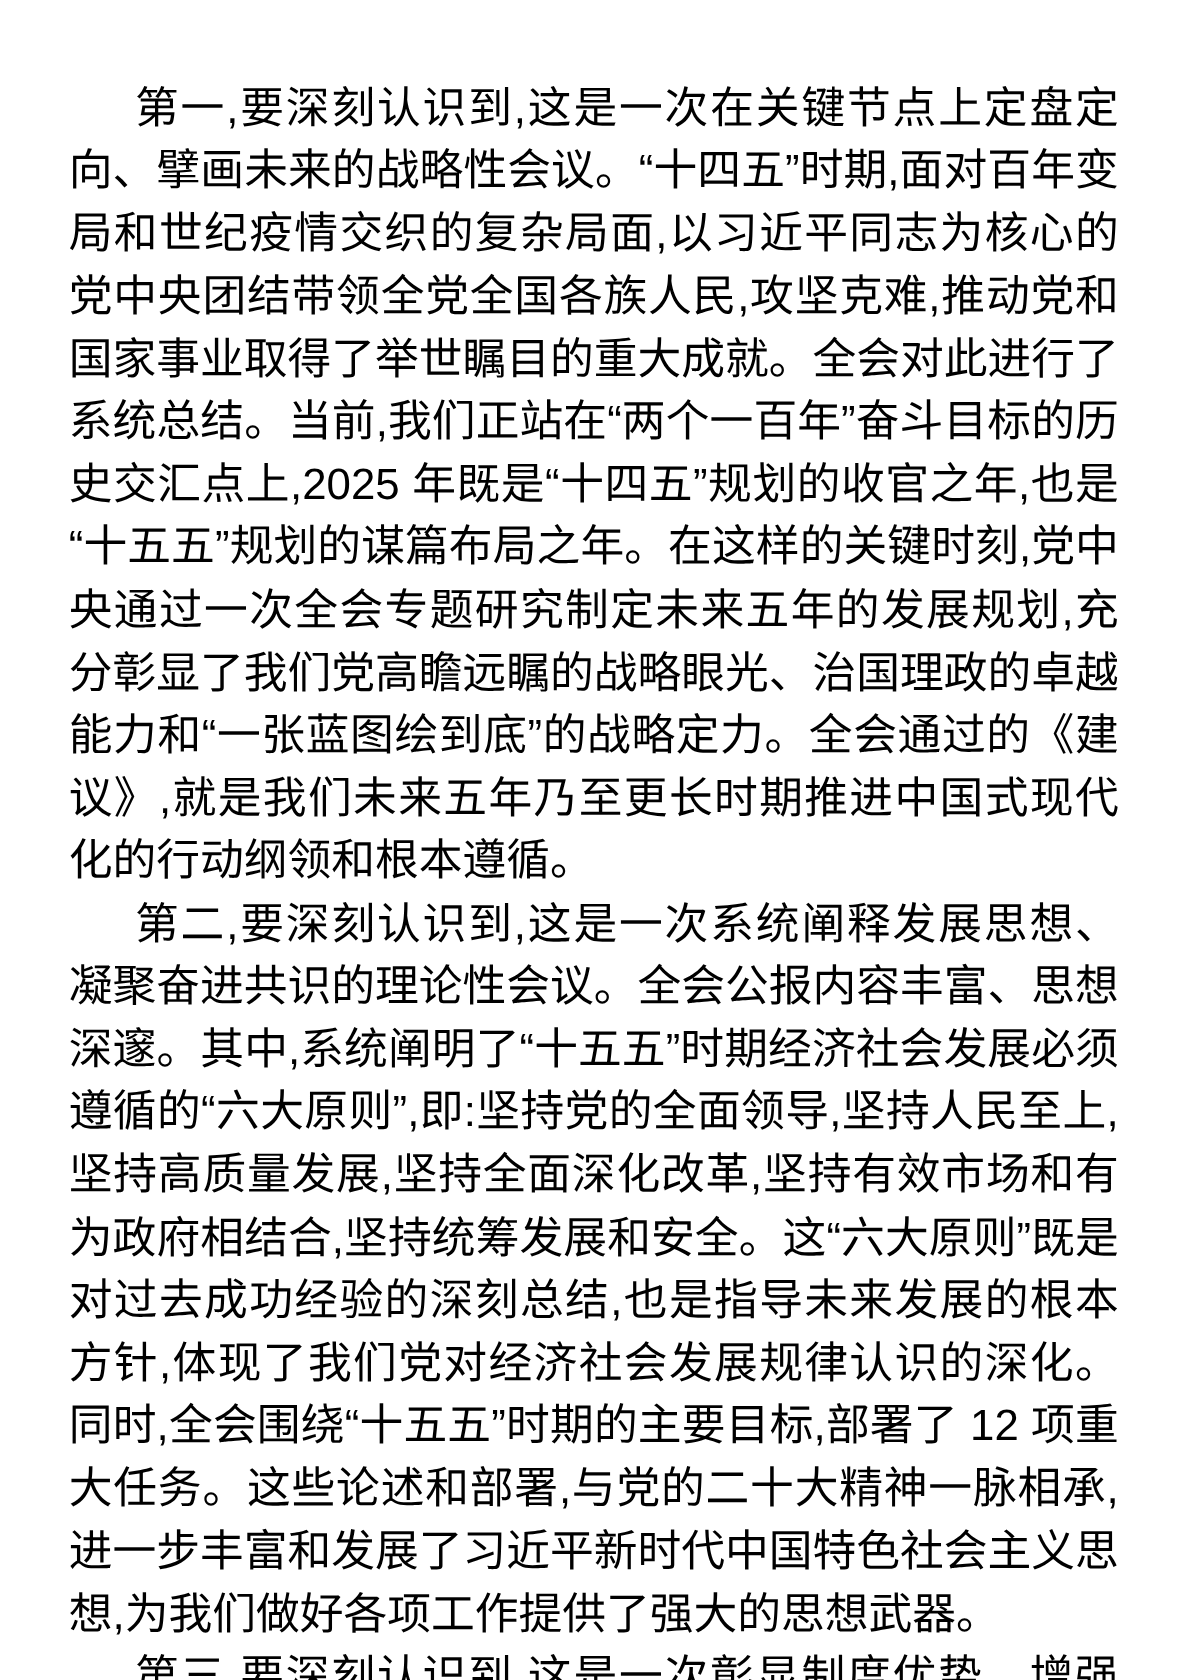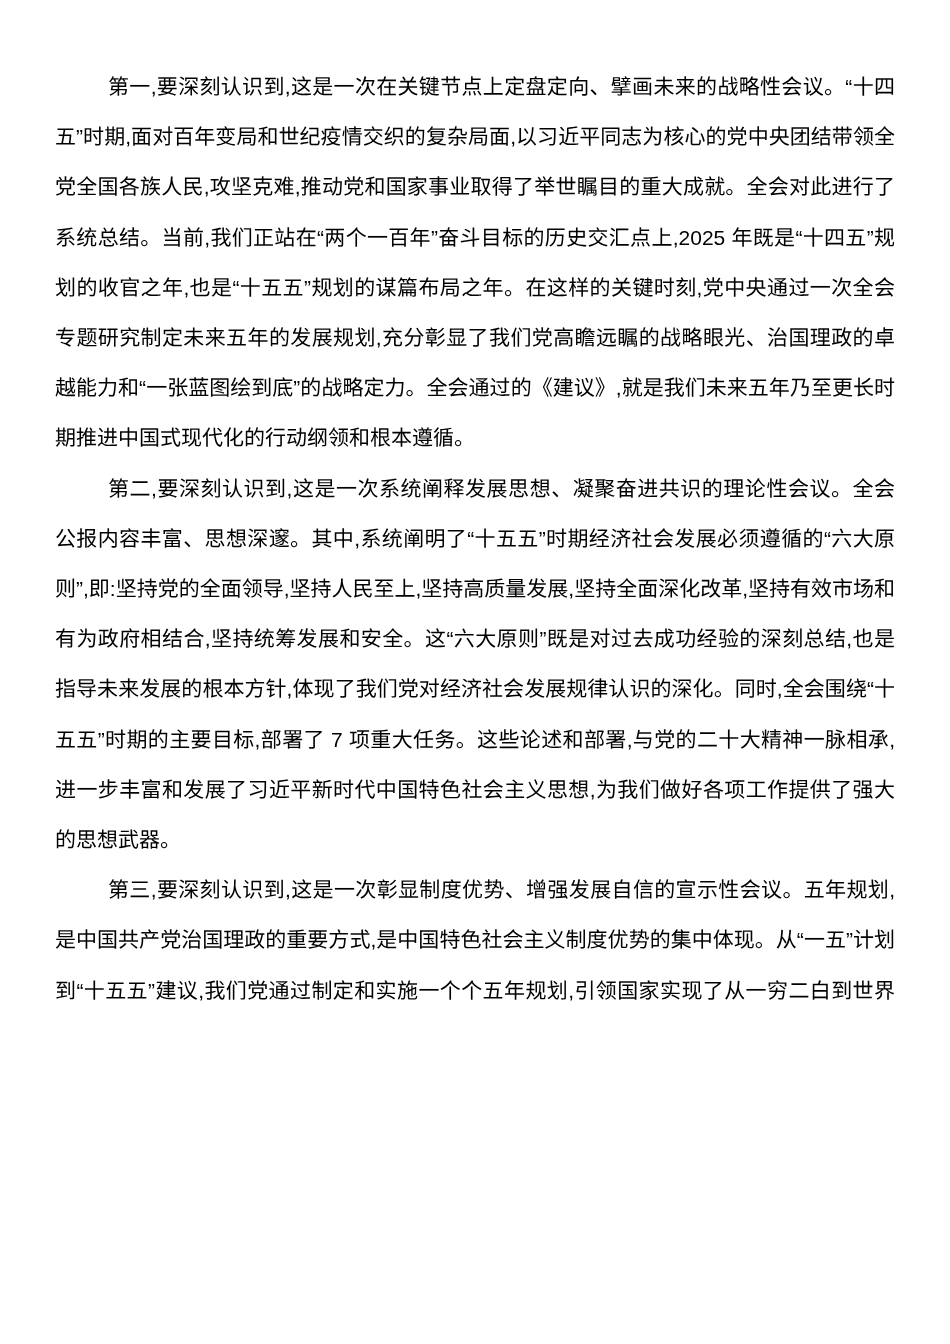--- a/index.html
+++ b/index.html
@@ -22,21 +22,21 @@
     position: absolute;
     left: 55px;
     top: 62px;
     width: 840px;
   }
 
   .para {
     margin: 0;
     padding: 0;
     font-family: "Liberation Sans", "DejaVu Sans", sans-serif;
-    font-size: 21px;
+    font-size: 35px;
     line-height: 50.2px;
     color: #000000;
     text-align: justify;
     text-justify: inter-character;
     text-indent: 53px;
     letter-spacing: 0px;
     word-break: break-all;
     -webkit-font-smoothing: antialiased;
   }
 
@@ -52,18 +52,18 @@
   }
 </style>
 </head>
 <body>
 
 <div class="page">
   <div class="page-body">
 
     <p class="para">第一,要深刻认识到,这是一次在关键节点上定盘定向、擘画未来的战略性会议。“十四五”时期,面对百年变局和世纪疫情交织的复杂局面,以习近平同志为核心的党中央团结带领全党全国各族人民,攻坚克难,推动党和国家事业取得了举世瞩目的重大成就。全会对此进行了系统总结。当前,我们正站在“两个一百年”奋斗目标的历史交汇点上,2025 年既是“十四五”规划的收官之年,也是“十五五”规划的谋篇布局之年。在这样的关键时刻,党中央通过一次全会专题研究制定未来五年的发展规划,充分彰显了我们党高瞻远瞩的战略眼光、治国理政的卓越能力和“一张蓝图绘到底”的战略定力。全会通过的《建议》,就是我们未来五年乃至更长时期推进中国式现代化的行动纲领和根本遵循。</p>
 
-    <p class="para">第二,要深刻认识到,这是一次系统阐释发展思想、凝聚奋进共识的理论性会议。全会公报内容丰富、思想深邃。其中,系统阐明了“十五五”时期经济社会发展必须遵循的“六大原则”,即:坚持党的全面领导,坚持人民至上,坚持高质量发展,坚持全面深化改革,坚持有效市场和有为政府相结合,坚持统筹发展和安全。这“六大原则”既是对过去成功经验的深刻总结,也是指导未来发展的根本方针,体现了我们党对经济社会发展规律认识的深化。同时,全会围绕“十五五”时期的主要目标,部署了 7 项重大任务。这些论述和部署,与党的二十大精神一脉相承,进一步丰富和发展了习近平新时代中国特色社会主义思想,为我们做好各项工作提供了强大的思想武器。</p>
+    <p class="para">第二,要深刻认识到,这是一次系统阐释发展思想、凝聚奋进共识的理论性会议。全会公报内容丰富、思想深邃。其中,系统阐明了“十五五”时期经济社会发展必须遵循的“六大原则”,即:坚持党的全面领导,坚持人民至上,坚持高质量发展,坚持全面深化改革,坚持有效市场和有为政府相结合,坚持统筹发展和安全。这“六大原则”既是对过去成功经验的深刻总结,也是指导未来发展的根本方针,体现了我们党对经济社会发展规律认识的深化。同时,全会围绕“十五五”时期的主要目标,部署了 12 项重大任务。这些论述和部署,与党的二十大精神一脉相承,进一步丰富和发展了习近平新时代中国特色社会主义思想,为我们做好各项工作提供了强大的思想武器。</p>
 
     <p class="para para-clip">第三,要深刻认识到,这是一次彰显制度优势、增强发展自信的宣示性会议。五年规划,是中国共产党治国理政的重要方式,是中国特色社会主义制度优势的集中体现。从“一五”计划到“十五五”建议,我们党通过制定和实施一个个五年规划,引领国家实现了从一穷二白到世界第二大经济体的历史性跨越。二十届四中全会再次向世界宣示,中国将坚定不移地走好自己的路,集中力</p>
 
   </div>
 </div>
 
 </body></html>

